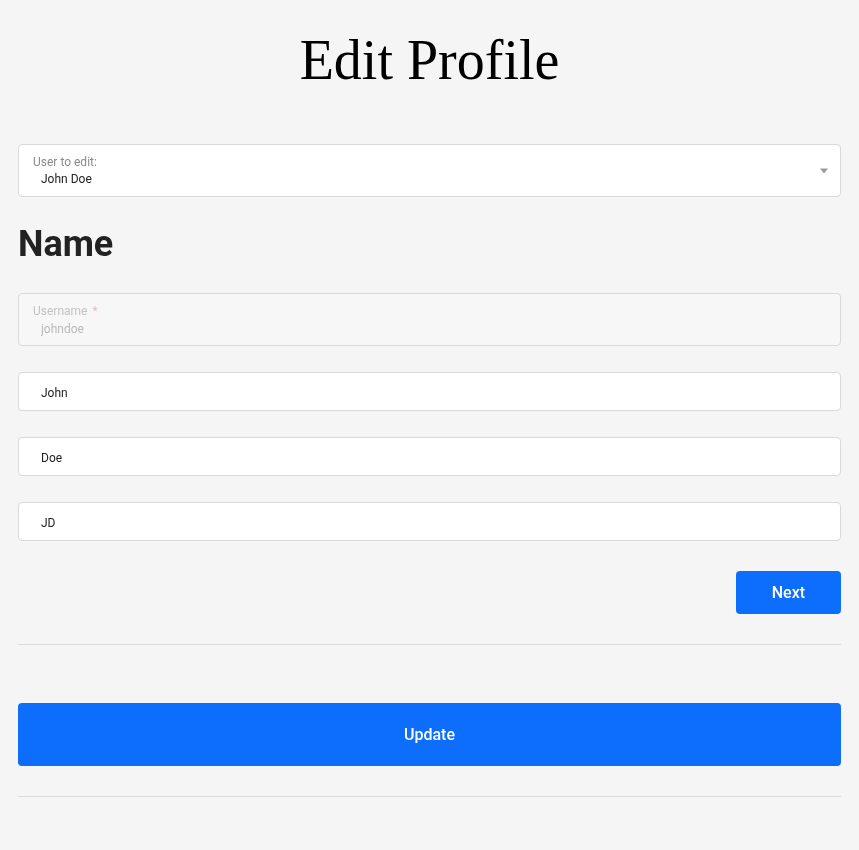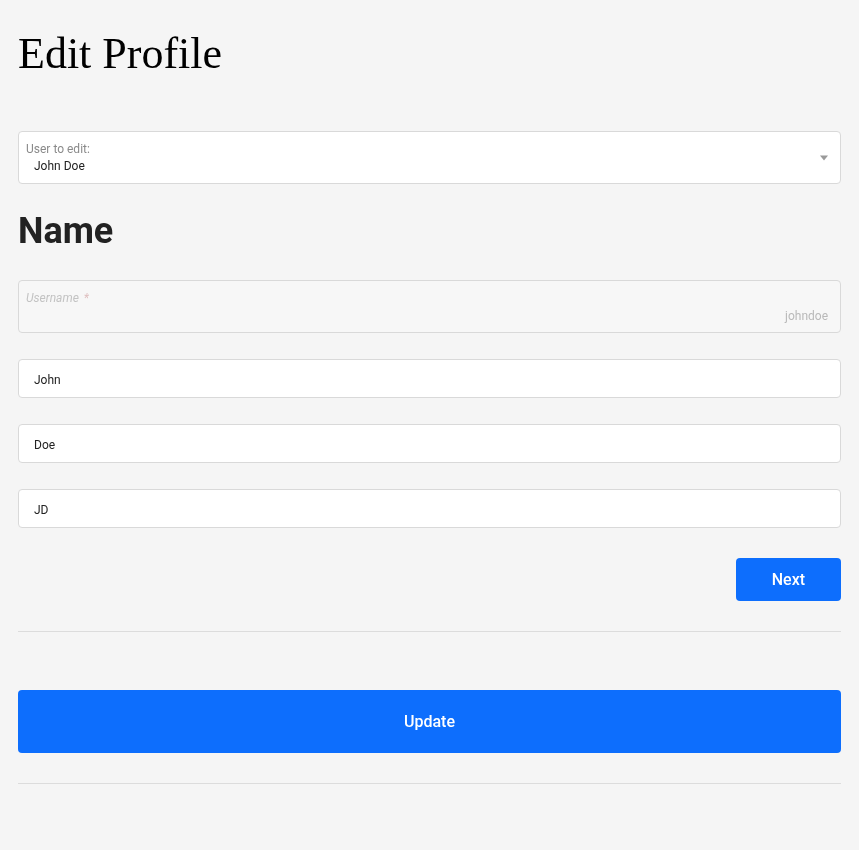--- a/index.html
+++ b/index.html
@@ -7,60 +7,61 @@
   body {
     background: #f5f5f5;
     font-family: -apple-system, BlinkMacSystemFont, "Segoe UI", Roboto, "Helvetica Neue", Arial, sans-serif;
     color: #222;
     padding: 18px;
     width: 859px;
   }
   .page-title {
     font-family: Garamond, "Times New Roman", Georgia, serif;
     font-weight: 400;
-    font-size: 44px;
+    font-size: 56px;
+    text-align: center;
     margin-top: 10px;
     margin-bottom: 52px;
     color: #000;
   }
   .field-group {
     position: relative;
     width: 100%;
     border: 1px solid #d9d9d9;
     border-radius: 4px;
     background: #fff;
-    padding: 10px 12px 8px 7px;
+    padding: 10px 12px 8px 14px;
     margin-bottom: 26px;
   }
   .field-group.disabled {
     background: #f7f7f7;
   }
   .field-label {
     font-size: 12px;
     color: #8a8a8a;
     line-height: 1.2;
     display: block;
   }
-  .field-group.disabled .field-label { color: #c3c3c3; font-style: italic; }
+  .field-group.disabled .field-label { color: #c3c3c3; }
   .field-label .req { color: #d44a4a; margin-left: 2px; }
   .field-group.disabled .field-label .req { color: #debebe; }
   .field-value {
     display: block;
     width: 100%;
     border: none;
     outline: none;
     background: transparent;
     font-size: 12px;
     color: #222;
     line-height: 1.4;
     margin-top: 2px;
     font-family: inherit;
     padding-left: 8px;
   }
-  .field-group.disabled .field-value { color: #b9b9b9; text-align: right; }
+  .field-group.disabled .field-value { color: #b9b9b9; }
   .select-wrap .field-value { padding-left: 8px; }
   .dropdown-icon {
     position: absolute;
     right: 12px;
     top: 50%;
     transform: translateY(-50%);
     width: 0; height: 0;
     border-left: 4px solid transparent;
     border-right: 4px solid transparent;
     border-top: 5px solid #9a9a9a;

